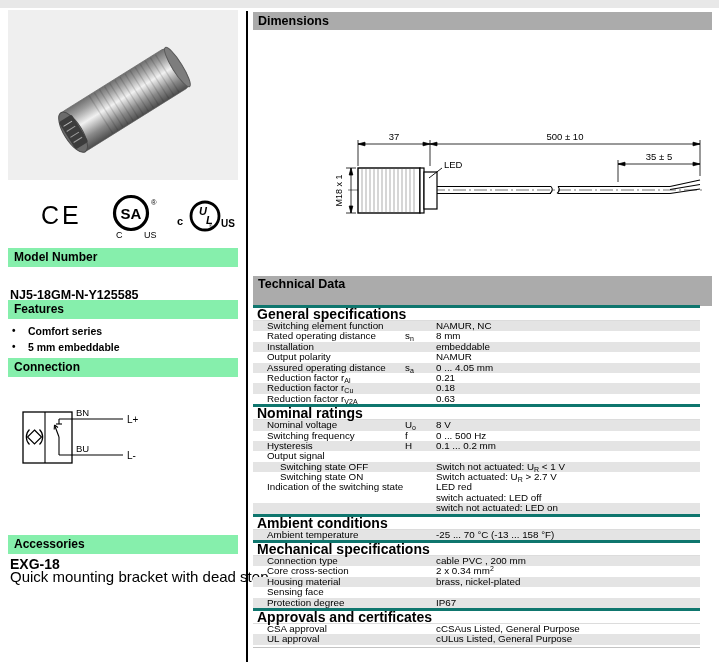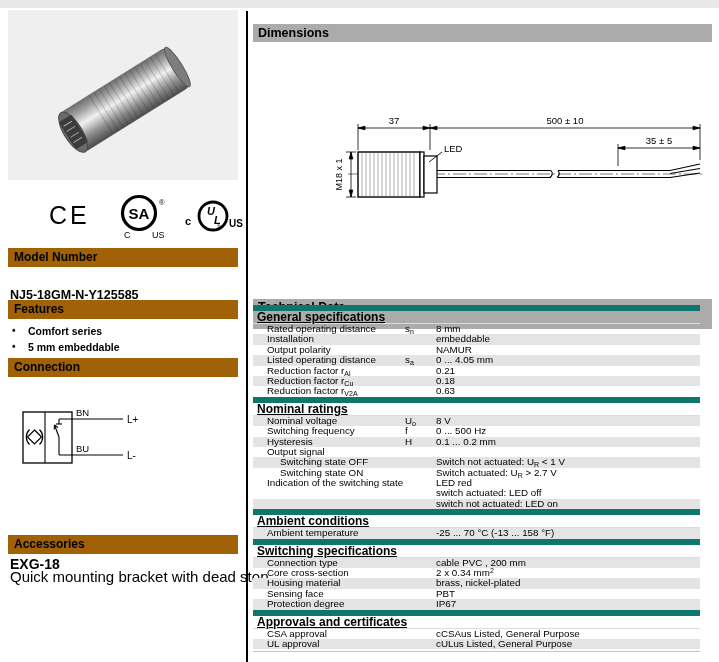--- a/index.html
+++ b/index.html
@@ -6,47 +6,46 @@
   body{
     width:719px;height:662px;position:relative;overflow:hidden;
     background:#fff;color:#000;
     font-family:"Liberation Sans", sans-serif;
   }
   .topstrip{position:absolute;left:0;top:0;width:719px;height:8px;background:#e8e8e8}
   .vdiv{position:absolute;left:246px;top:11px;width:2px;height:651px;background:#000}
 
   
   .photo-box{position:absolute;left:8px;top:10px;width:230px;height:170px;background:#efefef;overflow:hidden}
-  .logos{position:absolute;left:16px;top:192px;width:230px;height:48px}
+  .logos{position:absolute;left:8px;top:192px;width:230px;height:48px}
   .logo{position:absolute}
 
   .bar{
-    position:absolute;left:8px;width:230px;height:19px;background:#a16207;
+    position:absolute;left:8px;width:230px;height:19px;background:#86efac;
     font-weight:bold;font-size:12px;line-height:19px;padding-left:6px;box-sizing:border-box;
   }
   .model-value{position:absolute;left:10px;top:288px;font-weight:bold;font-size:12.5px}
   .feat-row{position:absolute;left:12px;width:220px;font-weight:bold;font-size:10.5px;line-height:12px;display:flex}
   .feat-row .dot{width:16px;font-size:10px}
   .conn-svg{position:absolute;left:15px;top:403px}
   .acc-code{position:absolute;left:10px;top:556px;font-weight:bold;font-size:14px}
   .acc-desc{position:absolute;left:10px;top:568px;font-size:15px}
 
   
   .bar-lg{
     position:absolute;left:253px;width:459px;height:18px;background:#ababab;
-    font-weight:bold;font-size:12.5px;line-height:18px;padding-left:5px;box-sizing:border-box;margin-top:12px;
+    font-weight:bold;font-size:12.5px;line-height:18px;padding-left:5px;box-sizing:border-box;
   }
-  .dim-svg{position:absolute;left:253px;top:100px}
+  .dim-svg{position:absolute;left:253px;top:116px}
 
   #tech-table{position:absolute;left:253px;top:305px;width:447px;font-size:9.8px}
   .sec-h{
-    font-weight:bold;font-size:12px;line-height:11px;
-    border-top:6px solid #0f766e;border-bottom:1px solid #dcdcdc;
+    font-weight:bold;font-size:14px;line-height:11px;
+    border-top:3px solid #0f766e;border-bottom:1px solid #dcdcdc;
     padding:1px 0 0 4px;
-    text-decoration:underline;
   }
   .row{display:flex;height:10.4px;line-height:10.4px;padding-left:14px;white-space:nowrap}
   .row.shade{background:#e4e4e4}
   .row .lbl{flex:0 0 138px;overflow:visible}
   .row.ind .lbl{padding-left:13px;flex-basis:125px}
   .row .sym{flex:0 0 31px}
   .row .val{flex:1}
   .section:last-child .row{height:11.5px;line-height:11.5px}
   .table-end{border-top:1px solid #c4c4c4;margin-top:2px;height:1px}
 
@@ -250,42 +249,47 @@
       <polygon points="98,52 96.2,59 99.8,59" fill="#000"></polygon>
       <polygon points="98,97 96.2,90 99.8,90" fill="#000"></polygon>
     </g>
     <text transform="translate(89 74.5) rotate(-90)" font-size="9" text-anchor="middle">M18 x 1</text>
 
     <line x1="189" y1="52" x2="176" y2="62" stroke="#000" stroke-width="0.9"></line>
     <text x="191" y="52" font-size="9.5">LED</text>
   </svg>
 </div>
 
-<div class="bar-lg" style="top:287px;height:30px;line-height:17px">Technical Data</div>
+<div class="bar-lg" style="top:276px;height:30px;line-height:17px">Technical Data</div>
 
 <div id="tech-table">
     <div class="section">
       <div class="sec-h">General specifications</div>
+      <div class="row shade">
+        <span class="lbl">Switching element function</span>
+        <span class="sym"></span>
+        <span class="val">NAMUR, NC</span>
+      </div>
       <div class="row">
         <span class="lbl">Rated operating distance</span>
         <span class="sym"><span>s</span><sub>n</sub></span>
         <span class="val">8 mm</span>
       </div>
       <div class="row shade">
         <span class="lbl">Installation</span>
         <span class="sym"></span>
         <span class="val">embeddable</span>
       </div>
       <div class="row">
         <span class="lbl">Output polarity</span>
         <span class="sym"></span>
         <span class="val">NAMUR</span>
       </div>
       <div class="row shade">
-        <span class="lbl">Listed operating distance</span>
+        <span class="lbl">Assured operating distance</span>
         <span class="sym"><span>s</span><sub>a</sub></span>
         <span class="val">0 ... 4.05 mm</span>
       </div>
       <div class="row">
         <span class="lbl"><span>Reduction factor r</span><sub>Al</sub></span>
         <span class="sym"></span>
         <span class="val">0.21</span>
       </div>
       <div class="row shade">
         <span class="lbl"><span>Reduction factor r</span><sub>Cu</sub></span>
@@ -348,40 +352,39 @@
     </div>
     <div class="section">
       <div class="sec-h">Ambient conditions</div>
       <div class="row shade">
         <span class="lbl">Ambient temperature</span>
         <span class="sym"></span>
         <span class="val">-25 ... 70 °C (-13 ... 158 °F)</span>
       </div>
     </div>
     <div class="section">
-      <div class="sec-h">Switching specifications</div>
+      <div class="sec-h">Mechanical specifications</div>
       <div class="row shade">
         <span class="lbl">Connection type</span>
         <span class="sym"></span>
         <span class="val">cable PVC , 200 mm</span>
       </div>
       <div class="row">
         <span class="lbl">Core cross-section</span>
         <span class="sym"></span>
         <span class="val"><span>2 x 0.34 mm</span><sup>2</sup></span>
       </div>
       <div class="row shade">
         <span class="lbl">Housing material</span>
         <span class="sym"></span>
         <span class="val">brass, nickel-plated</span>
       </div>
       <div class="row">
         <span class="lbl">Sensing face</span>
         <span class="sym"></span>
-        <span class="val">PBT</span>
       </div>
       <div class="row shade">
         <span class="lbl">Protection degree</span>
         <span class="sym"></span>
         <span class="val">IP67</span>
       </div>
     </div>
     <div class="section">
       <div class="sec-h">Approvals and certificates</div>
       <div class="row">

